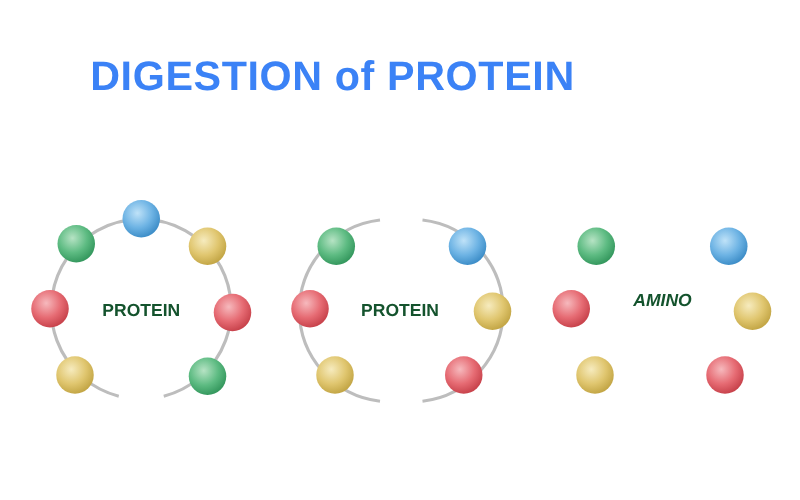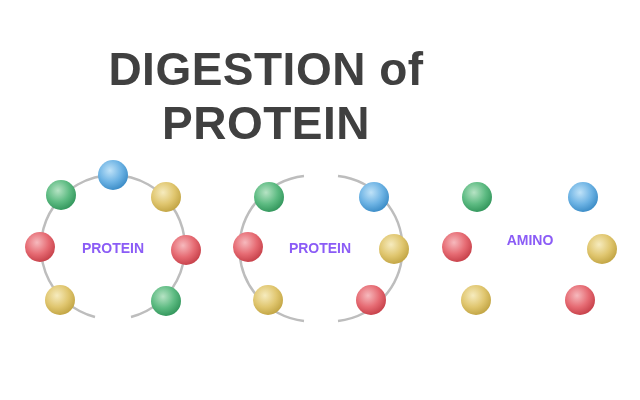--- a/index.html
+++ b/index.html
@@ -1,19 +1,19 @@
 <!DOCTYPE html>
 <html><head>
 <meta charset="utf-8">
 <style>
   html, body { margin: 0; padding: 0; background: #ffffff; }
   body { width: 640px; height: 400px; overflow: hidden; position: relative; font-family: "Liberation Sans", sans-serif; }
-  .title { position: absolute; left: 0; top: 42px; width: 532px; text-align: center; font-size: 46px; font-weight: bold; color: #404040; letter-spacing: 0.5px; }
+  .title { position: absolute; left: 0; top: 42px; width: 532px; text-align: center; font-size: 33px; font-weight: bold; color: #3b82f6; letter-spacing: 0.5px; }
   svg { position: absolute; left: 0; top: 0; }
-  .lbl { position: absolute; font-weight: bold; color: #8b5cf6; font-size: 14px; text-align: center; line-height: 17px; }
+  .lbl { position: absolute; font-weight: bold; color: #14532d; font-size: 14px; text-align: center; line-height: 17px; }
 </style>
 </head>
 <body>
 
 <div class="title">DIGESTION of PROTEIN</div>
 
 <svg width="640" height="400" viewBox="0 0 640 400">
   <defs>
     <radialGradient id="gBlue" cx="40%" cy="35%" r="65%">
       <stop offset="0%" stop-color="#bfe2f8"></stop>
@@ -64,15 +64,15 @@
     <circle cx="583" cy="197" r="15" fill="url(#gBlue)"></circle>
     <circle cx="457" cy="247" r="15" fill="url(#gRed)"></circle>
     <circle cx="602" cy="249" r="15" fill="url(#gYellow)"></circle>
     <circle cx="476" cy="300" r="15" fill="url(#gYellow)"></circle>
     <circle cx="580" cy="300" r="15" fill="url(#gRed)"></circle>
   </g>
 </svg>
 
 <div class="lbl" style="left:63px; top:240px; width:100px;">PROTEIN</div>
 <div class="lbl" style="left:270px; top:240px; width:100px;">PROTEIN</div>
-<div class="lbl" style="left:480px; top:232px; width:100px;">
+<div class="lbl" style="left:480px; top:232px; width:100px;font-style:italic;">
   <div>AMINO</div>
 </div>
 
 </body></html>

